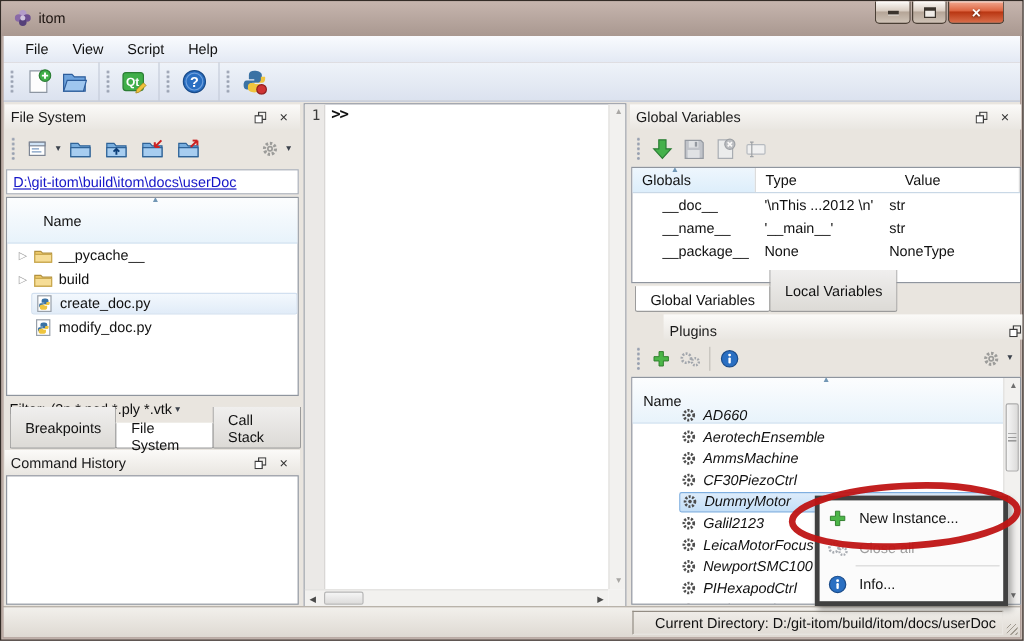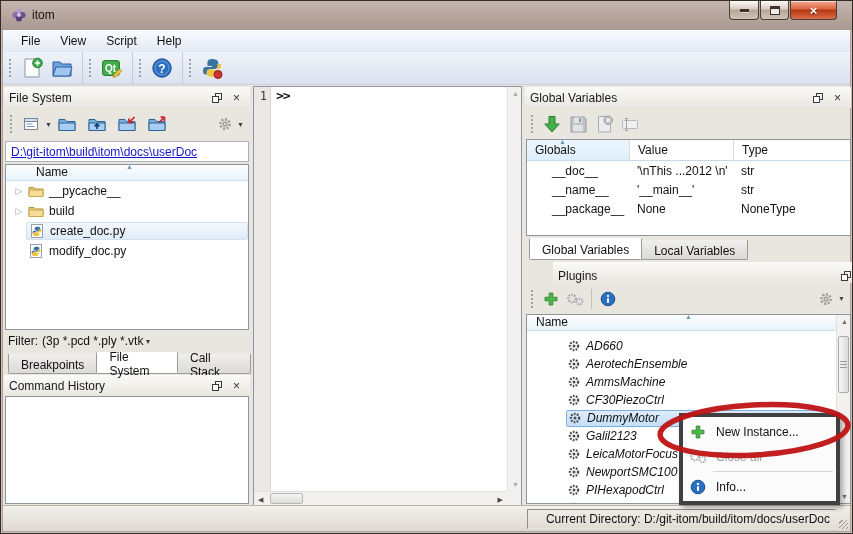--- a/index.html
+++ b/index.html
@@ -47,34 +47,34 @@
   .panel-toolbar{position:absolute;display:flex;align-items:center;}
   .sep-v{width:1px;height:20px;background:#c3c0ba;margin:0 4px;}
   .white-box{position:absolute;background:#fff;border:1px solid #8f959e;}
   
   .fs-title{left:3px;top:86px;width:246px;}
   .fs-toolbar{left:3px;top:107px;width:246px;height:32px;}
   .fs-path{position:absolute;left:4px;top:140px;width:244px;height:21px;background:#fff;
     border:1px solid #aab0b8;display:flex;align-items:center;padding:0 5px;overflow:hidden;}
   .pathlink{color:#1616c8;text-decoration:underline;white-space:nowrap;}
   .fs-tree{left:4px;top:163px;width:244px;height:166px;overflow:hidden;}
-  .lv-header{position:relative;height:16px;background:linear-gradient(#fcfdfe,#e8f3fb);
-    border-bottom:1px solid #cadeee;display:flex;}
+  .lv-header{position:relative;height:38px;background:linear-gradient(#fcfdfe,#e8f3fb);
+    border-bottom:1px solid #cadeee;display:flex;align-items:center;}
   .sort{position:absolute;top:-2px;font-size:7px;color:#7297b5;}
   .trow{height:20px;display:flex;align-items:center;padding-left:6px;}
   .expander{width:14px;font-size:9px;color:#9a9a9a;text-align:center;}
   .rowbody{display:flex;align-items:center;gap:5px;padding:1px 6px 1px 2px;height:18px;border-radius:2px;}
   .trow.sel .rowbody{flex:1;background:linear-gradient(#f3f8fd,#e1ecf8);
     border:1px solid #d2e0f0;}
   .fs-filter{position:absolute;left:3px;top:330px;width:246px;height:20px;
     display:flex;align-items:center;padding:0 4px;gap:4px;}
   .filter-combo{flex:1;display:flex;align-items:center;overflow:hidden;white-space:nowrap;}
   .filter-combo span{overflow:hidden;text-overflow:clip;white-space:nowrap;flex:1;}
   .tabsrow{position:absolute;display:flex;align-items:flex-end;padding-left:4px;}
-  .tab{height:20px;padding:2px 12px 0;border:1px solid #9b9b9b;border-top:none;
+  .tab{height:35px;padding:2px 12px 0;border:1px solid #9b9b9b;border-top:none;
     background:linear-gradient(#f0efee,#dcdad6);margin-right:-1px;display:flex;align-items:center;
     border-radius:0 0 2px 2px;}
   .tab.active{height:22px;background:#fff;border-top:1px solid #fff;margin-top:-2px;z-index:2;}
   .fs-tabs{left:3px;top:350px;width:246px;height:23px;}
   
   .ch-title{left:3px;top:374px;width:246px;}
   .ch-body{left:4px;top:395px;width:244px;height:108px;}
   
   .console{position:absolute;left:252px;top:85px;width:269px;height:420px;background:#fff;
     border:1px solid #8f959e;}
@@ -487,25 +487,25 @@
           <use href="#sy-rename"></use>
         </svg>
       </span>
   </div>
   <div class="white-box gv-table">
     <div class="gv-hrow">
       <div class="gv-hcell sorted" style="width:103px">
         <span>Globals</span>
         <span class="sort" style="left:32px">▲</span>
       </div>
+      <div class="gv-hcell" style="flex:1;border-right:none">
+        <span>Type</span>
+      </div>
       <div class="gv-hcell" style="width:104px">
         <span>Value</span>
-      </div>
-      <div class="gv-hcell" style="flex:1;border-right:none">
-        <span>Type</span>
       </div>
     </div>
     <div class="gv-row">
       <span class="gv-c0">__doc__</span>
       <span class="gv-c1">'\nThis ...2012 \n'</span>
       <span class="gv-c2">str</span>
     </div>
     <div class="gv-row">
       <span class="gv-c0">__name__</span>
       <span class="gv-c1">'__main__'</span>

